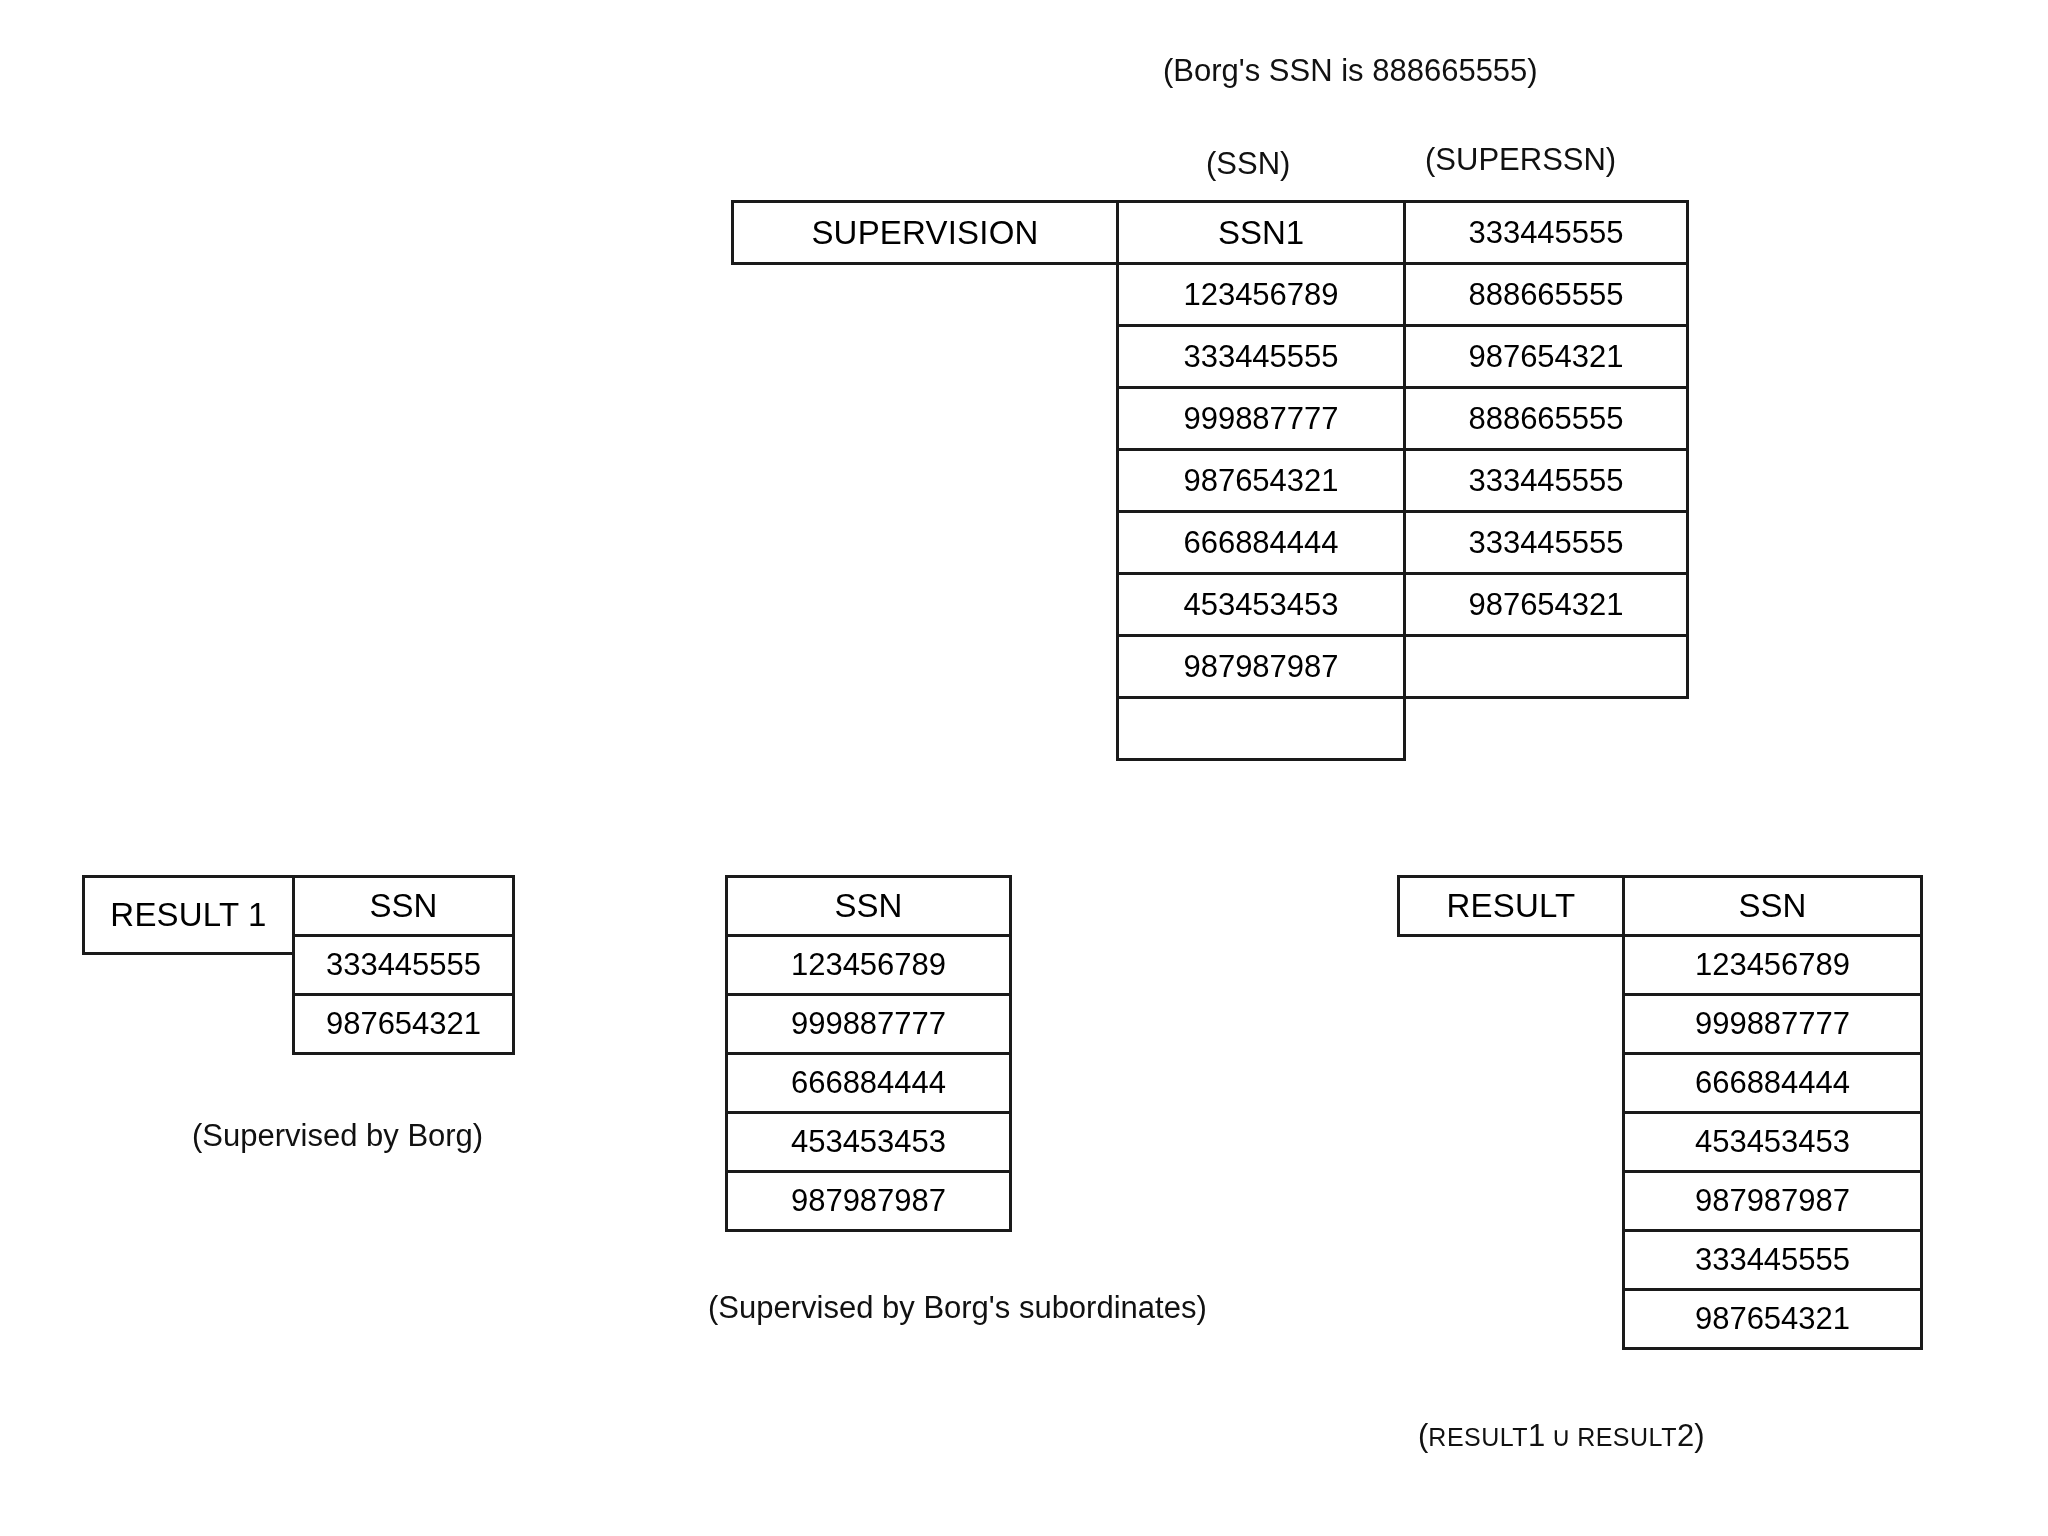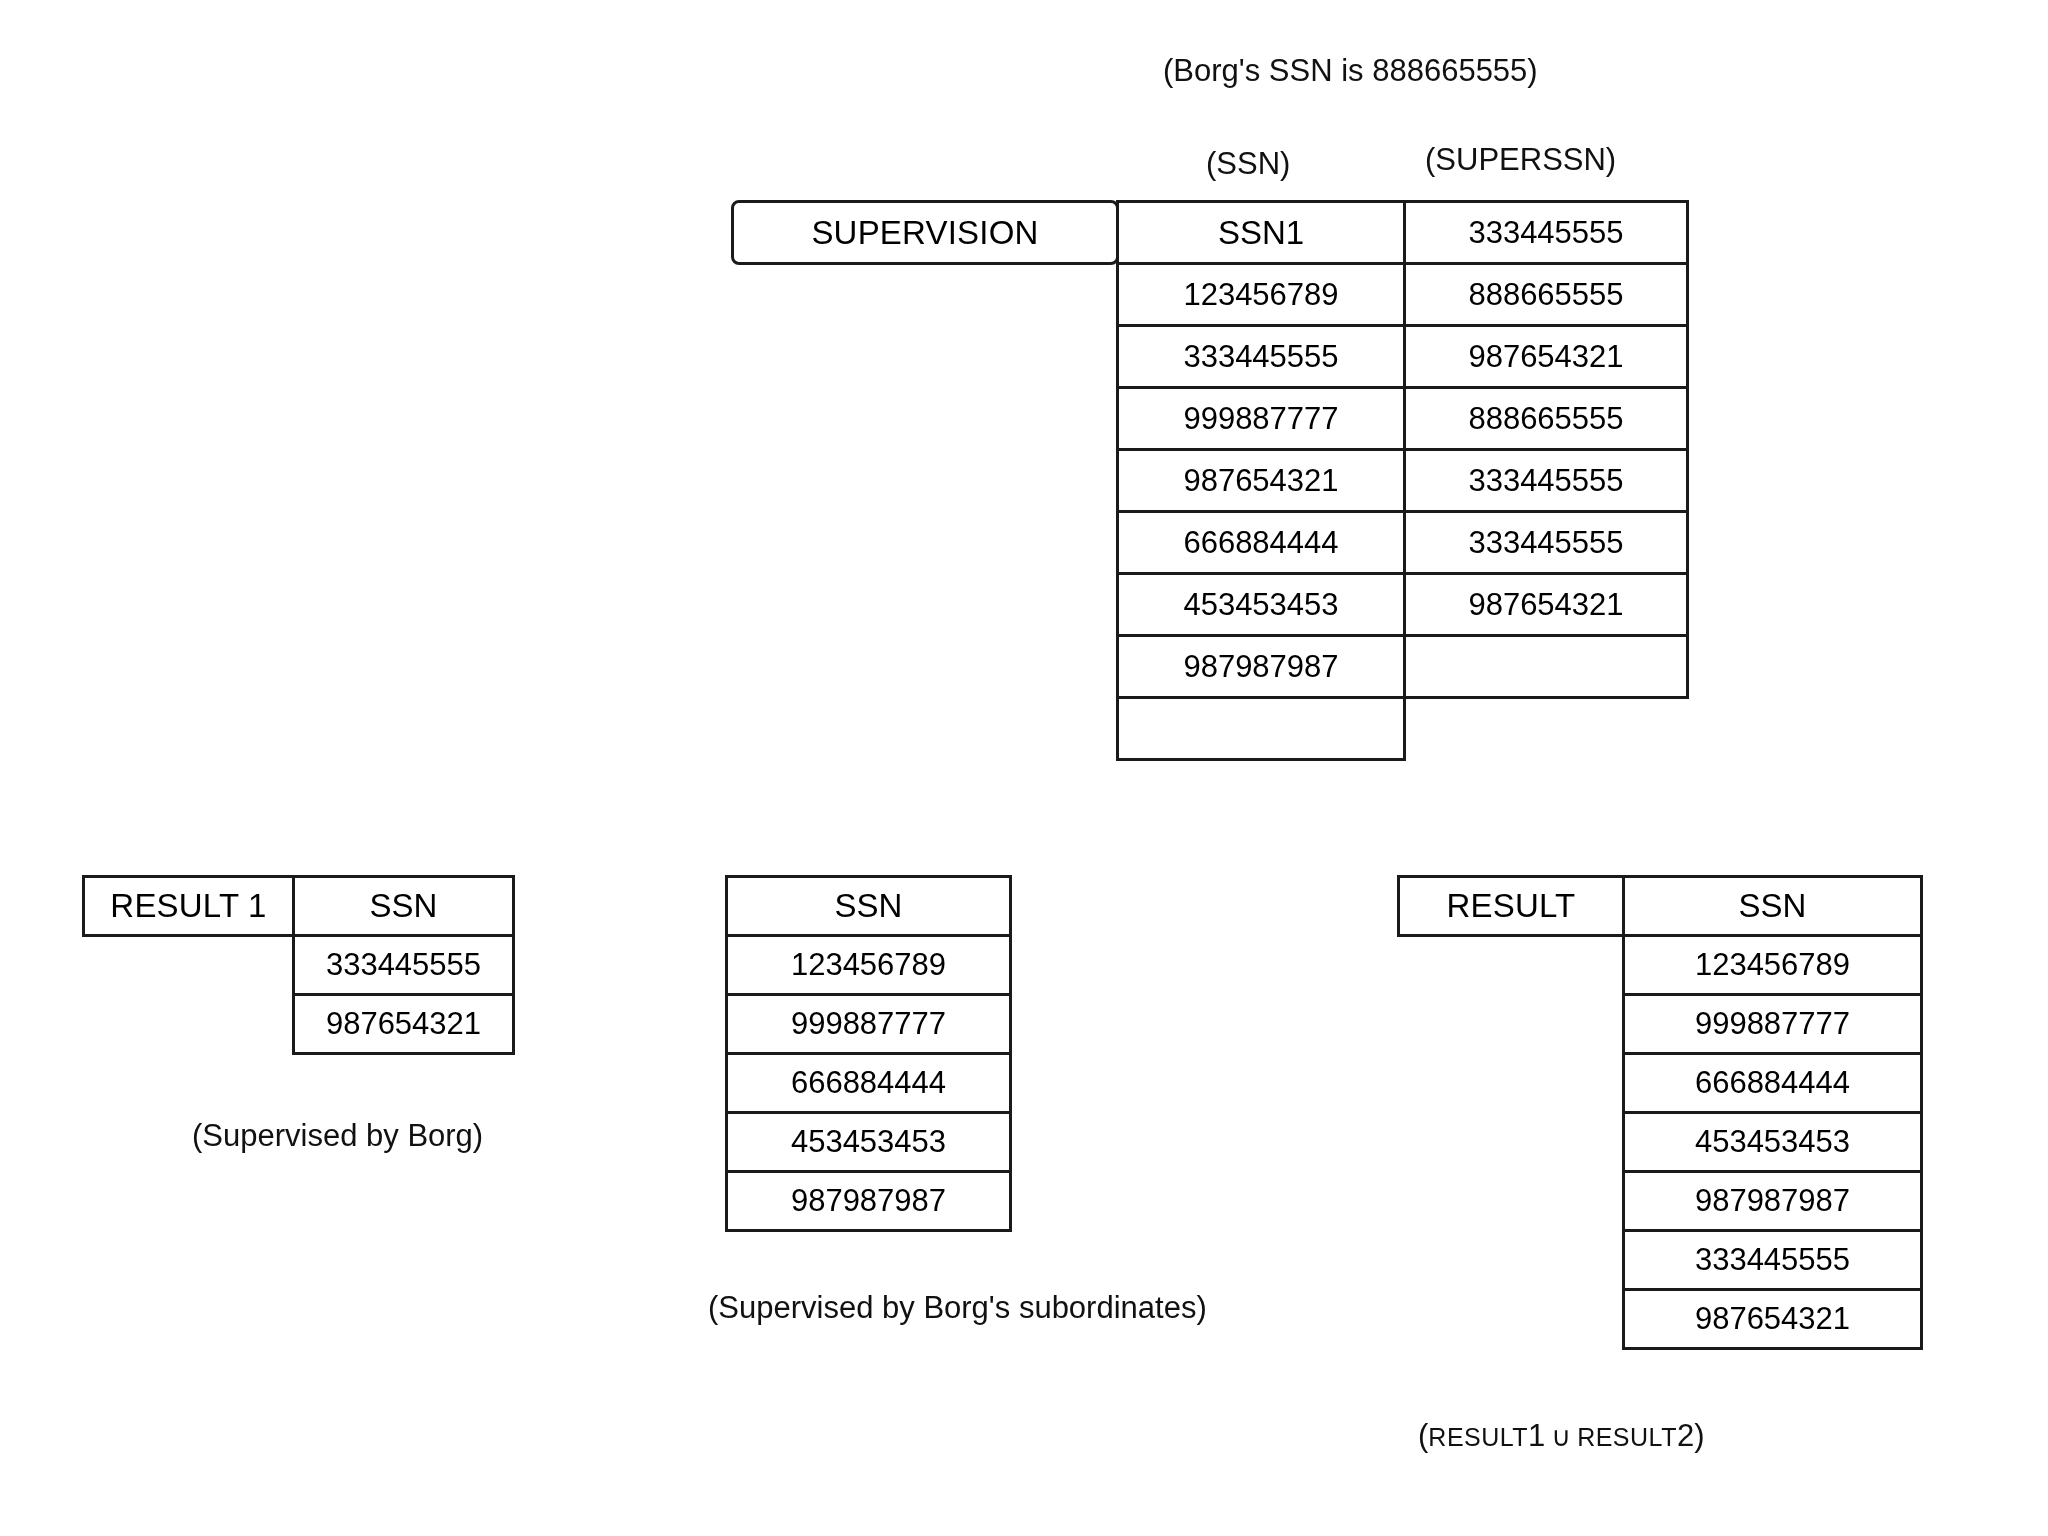--- a/index.html
+++ b/index.html
@@ -66,28 +66,28 @@
     margin-top: -3px;
   }
   .cell:first-child { margin-top: 0; }
   .cell.head {
     font-size: 33px;
   }
   .cell.empty { }
 
   
   #supervision-table { left: 731px; top: 200px; }
-  #supervision-table .name-box { width: 388px; height: 65px; border-radius: 8px; }
+  #supervision-table .name-box { width: 388px; height: 65px; }
   #supervision-table .col { width: 290px; }
   #supervision-table .cell { height: 65px; text-align: center; }
   #supervision-table .col-ssn2 { width: 286px; }
 
   
   #result1-table { left: 82px; top: 875px; }
-  #result1-table .name-box { width: 213px; height: 62px; }
+  #result1-table .name-box { width: 213px; height: 80px; }
   #result1-table .col { width: 223px; }
   #result1-table .cell { height: 62px; }
 
   
   #result2-table { left: 728px; top: 875px; }
   #result2-table .name-box { width: 288px; height: 62px; }
   #result2-table .col { width: 287px; }
   #result2-table .cell { height: 62px; }
 
   

